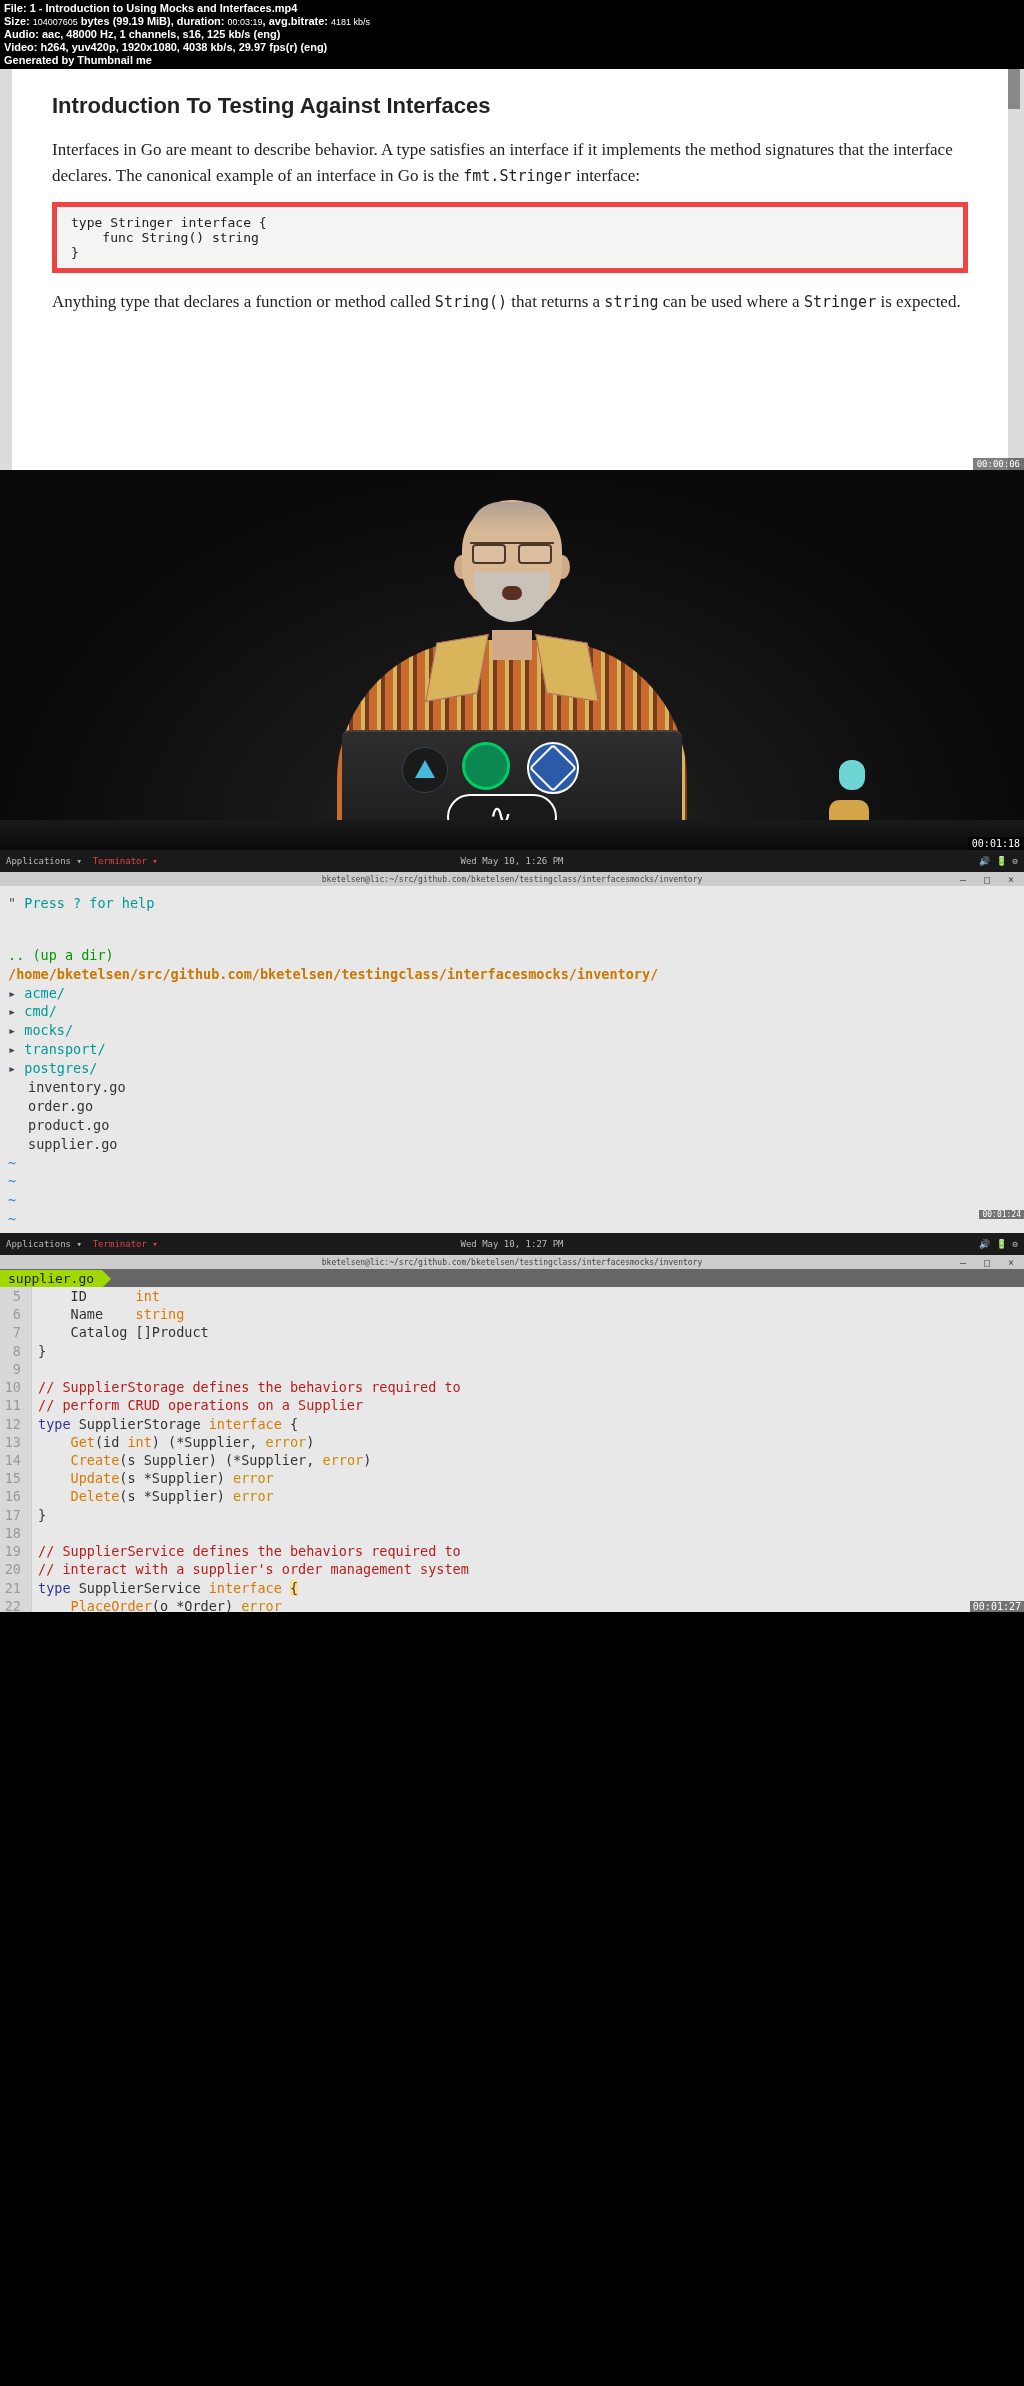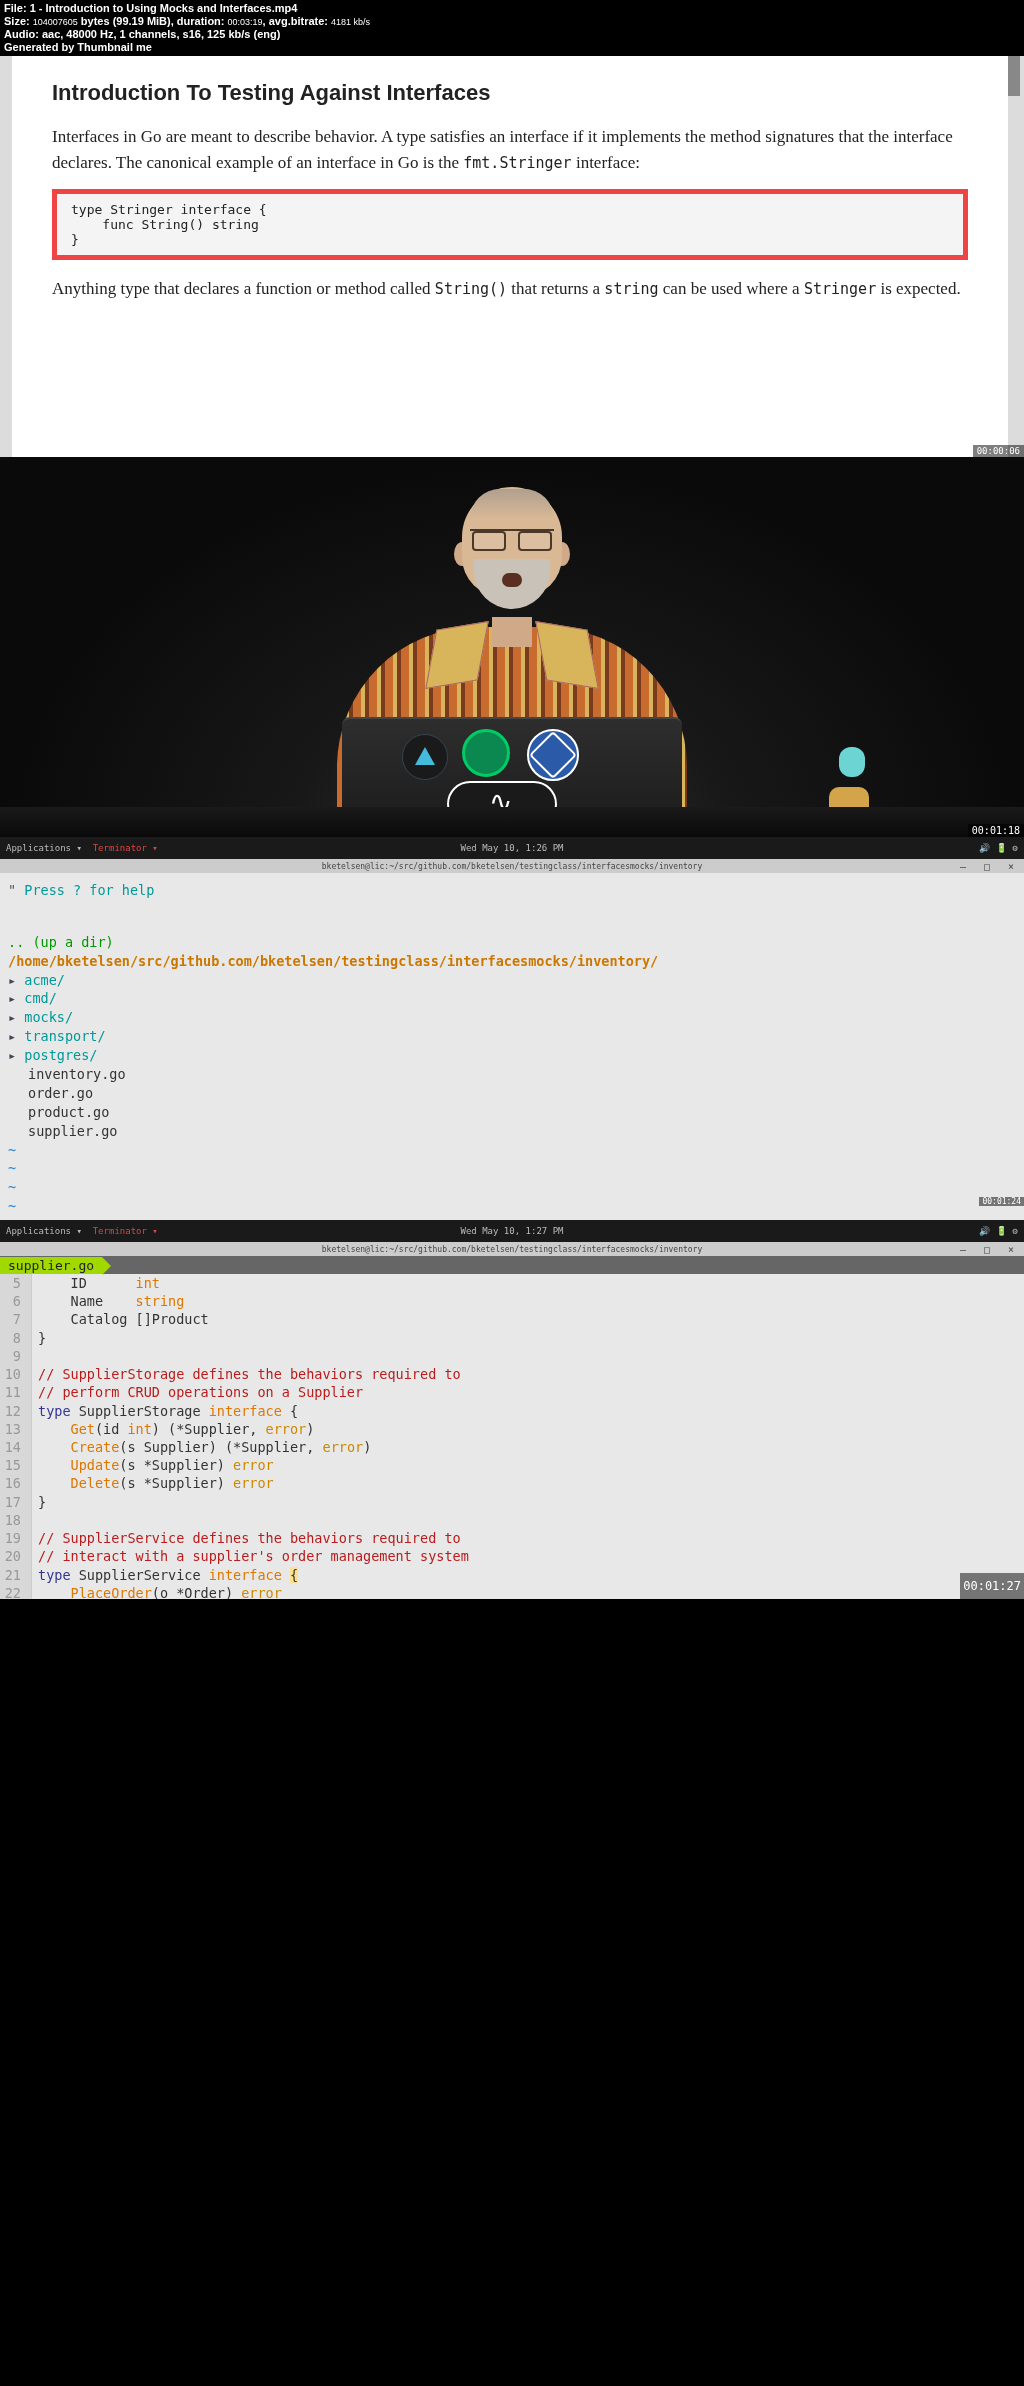--- a/index.html
+++ b/index.html
@@ -95,29 +95,30 @@
 .seg-normal { background: #445; color: #fff; font-weight: bold; }
 .seg-path { background: #666; color: #ddd; }
 .seg-func { background: #888; color: #eee; }
 .seg-go { background: #666; color: #ddd; }
 .seg-enc { background: #7bc618; color: #222; }
 .seg-pct { background: #888; color: #eee; }
 .seg-pos { background: #445; color: #d0c060; }
 .seg-num { background: #d04040; color: #fff; }
 .arrow-r::after { content:""; position:absolute; left:100%; top:0; border-top:9px solid transparent; border-bottom:9px solid transparent; border-left:8px solid var(--bg); z-index:1; }
 .arrow-l::before { content:""; position:absolute; right:100%; top:0; border-top:9px solid transparent; border-bottom:9px solid transparent; border-right:8px solid var(--bg); z-index:1; }
-.ts4 { position: absolute; bottom: 0; right: 0; background: rgba(0,0,0,0.5); color: #fff; font-size: 12px; padding: 6px 3px; }
+.ts4 { position: absolute; bottom: 0; right: 0; background: rgba(0,0,0,0.5); color: #fff; font-size: 10px; padding: 0 3px; }
 </style>
 </head>
 <body>
 
 <div class="header">
   <div class="line"><span class="label">File: </span><span>1 - Introduction to Using Mocks and Interfaces.mp4</span></div>
   <div class="line"><span class="label">Size: </span><span class="small">104007605</span><span> bytes (99.19 MiB), duration: </span><span class="small">00:03:19</span><span>, avg.bitrate: </span><span class="small">4181 kb/s</span></div>
   <div class="line"><span class="label">Audio: </span><span>aac, 48000 Hz, 1 channels, s16, 125 kb/s (eng)</span></div>
+  <div class="line"><span class="label">Video: </span><span>h264, yuv420p, 1920x1080, 4038 kb/s, 29.97 fps(r) (eng)</span></div>
   <div class="line">Generated by Thumbnail me</div>
 </div>
 
 <div class="panel1">
   <div class="panel1-left"></div>
   <div class="panel1-main">
     <h1>Introduction To Testing Against Interfaces</h1>
     <p><span>Interfaces in Go are meant to describe behavior. A type satisfies an interface if it implements the method signatures that the interface declares. The canonical example of an interface in Go is the </span><code>fmt.Stringer</code><span> interface:</span></p>
     <div class="codeblock">type Stringer interface {
     func String() string

